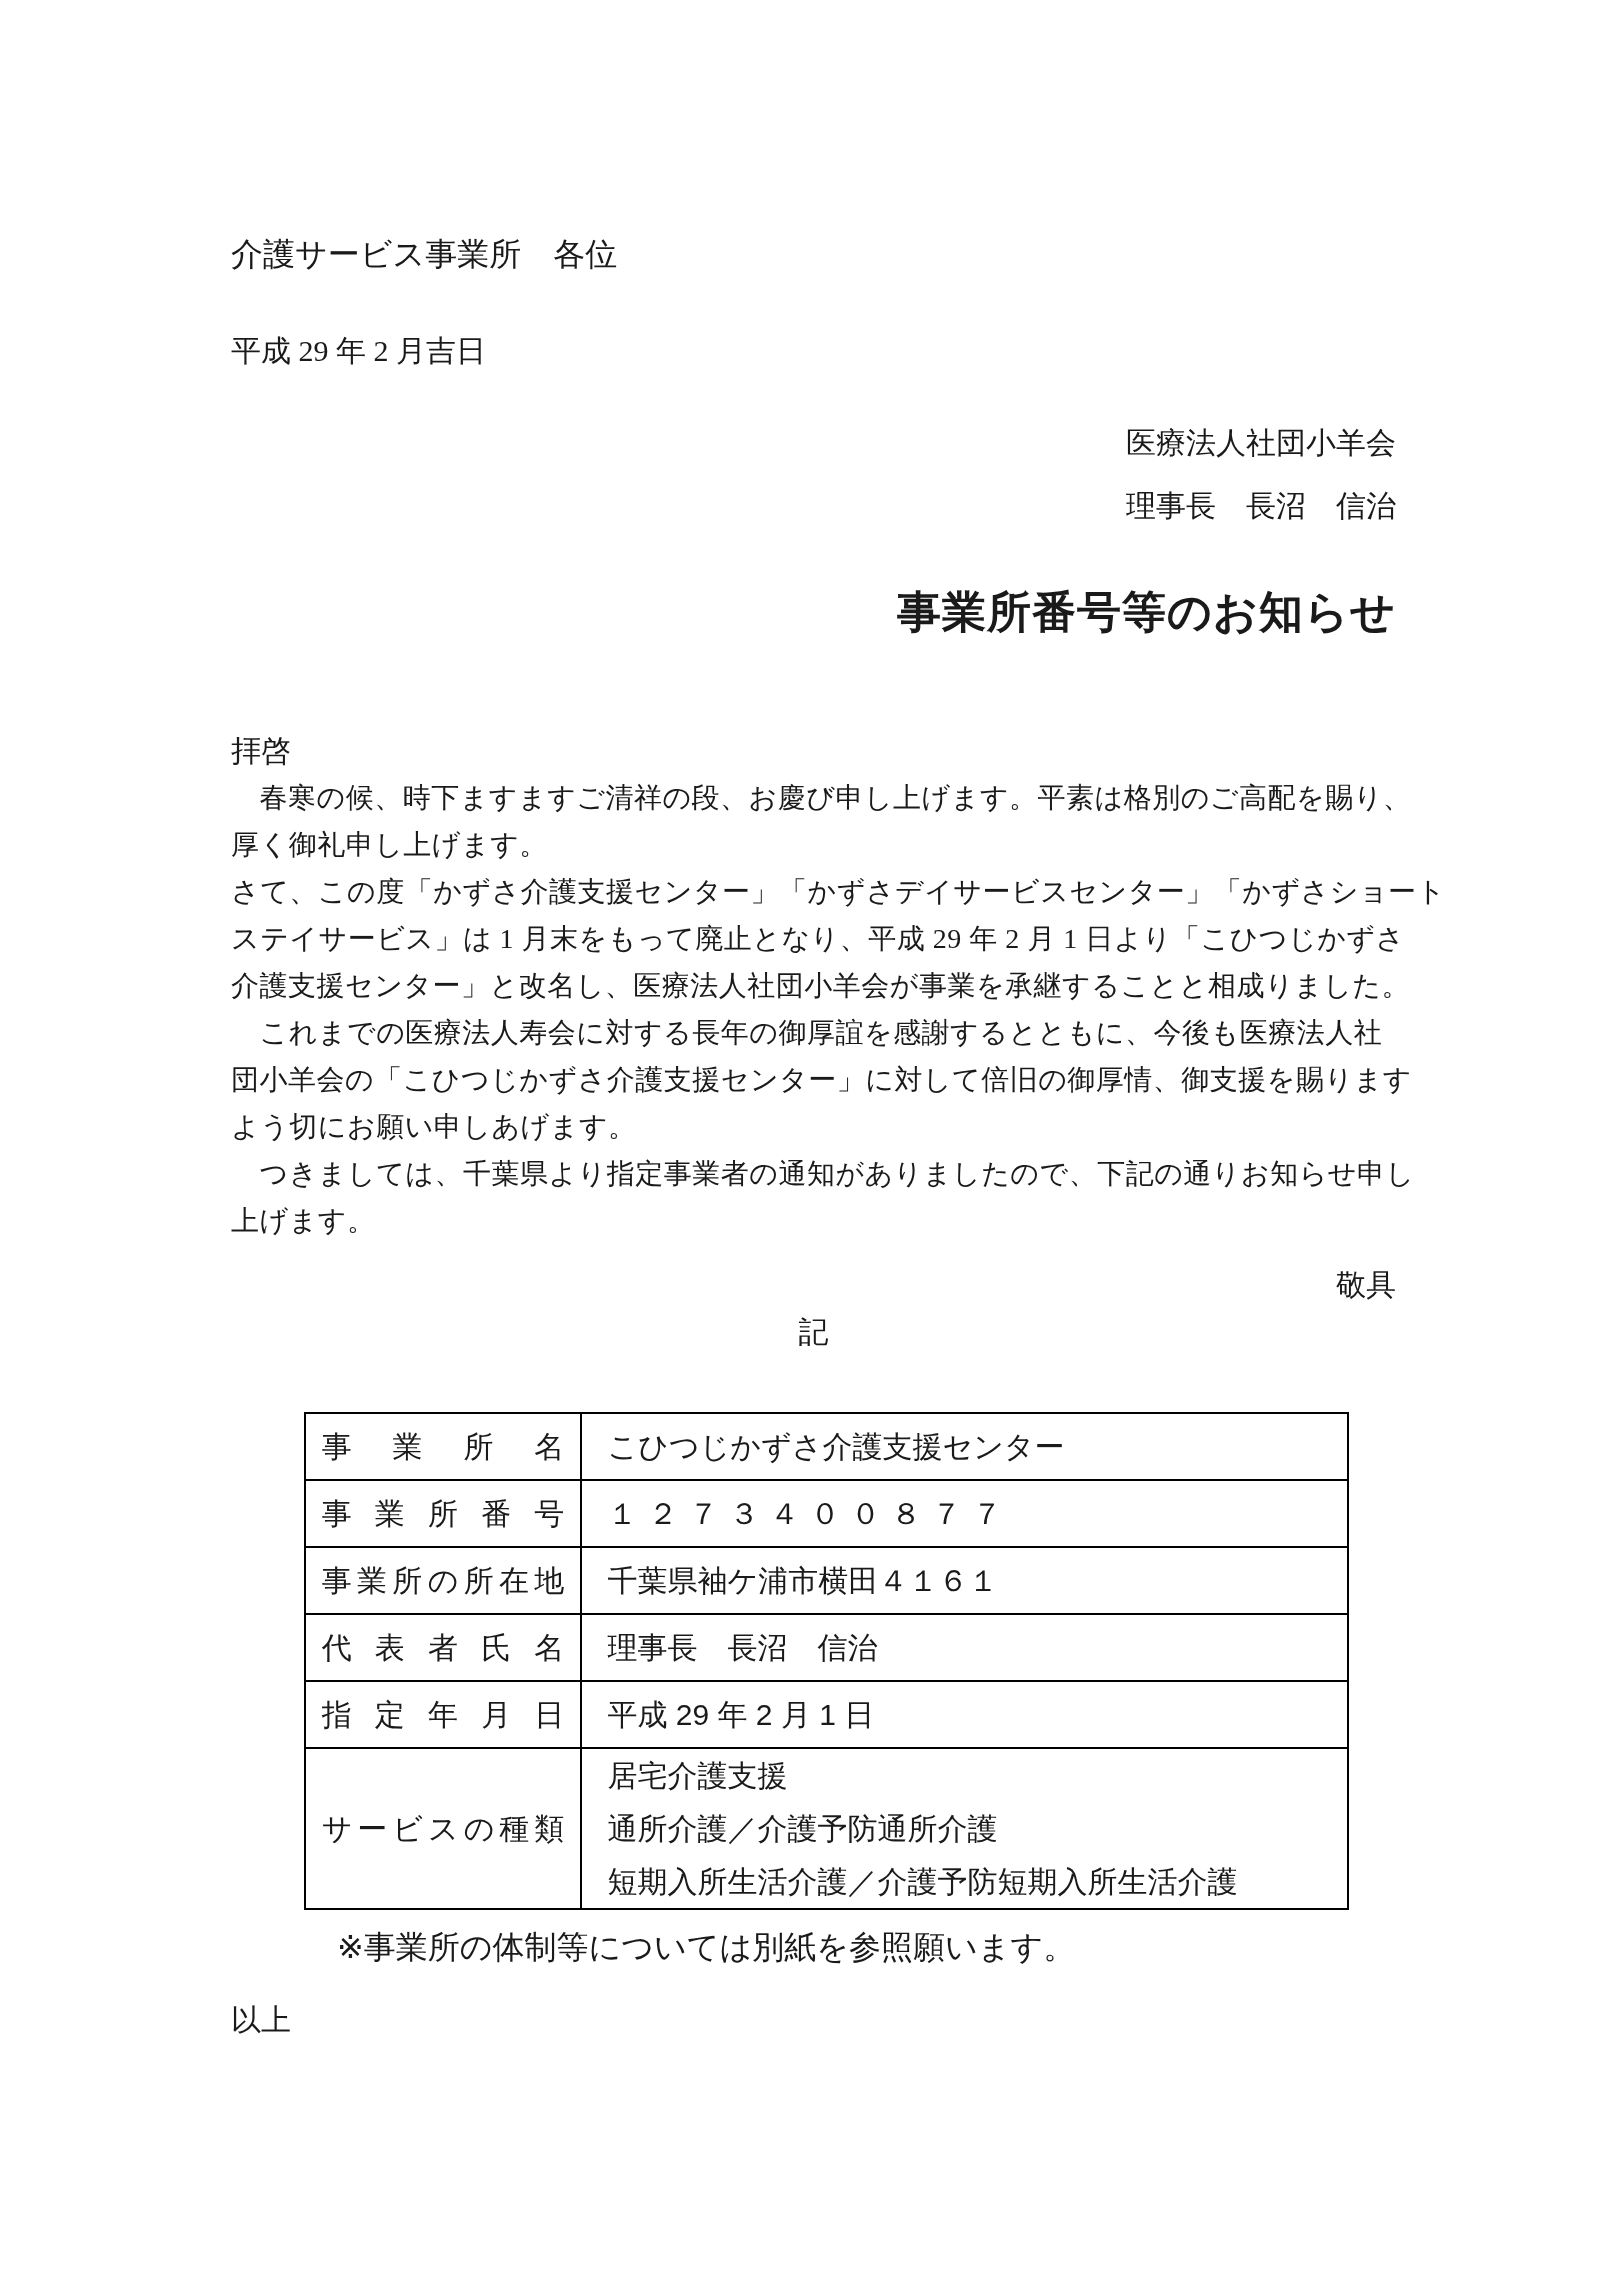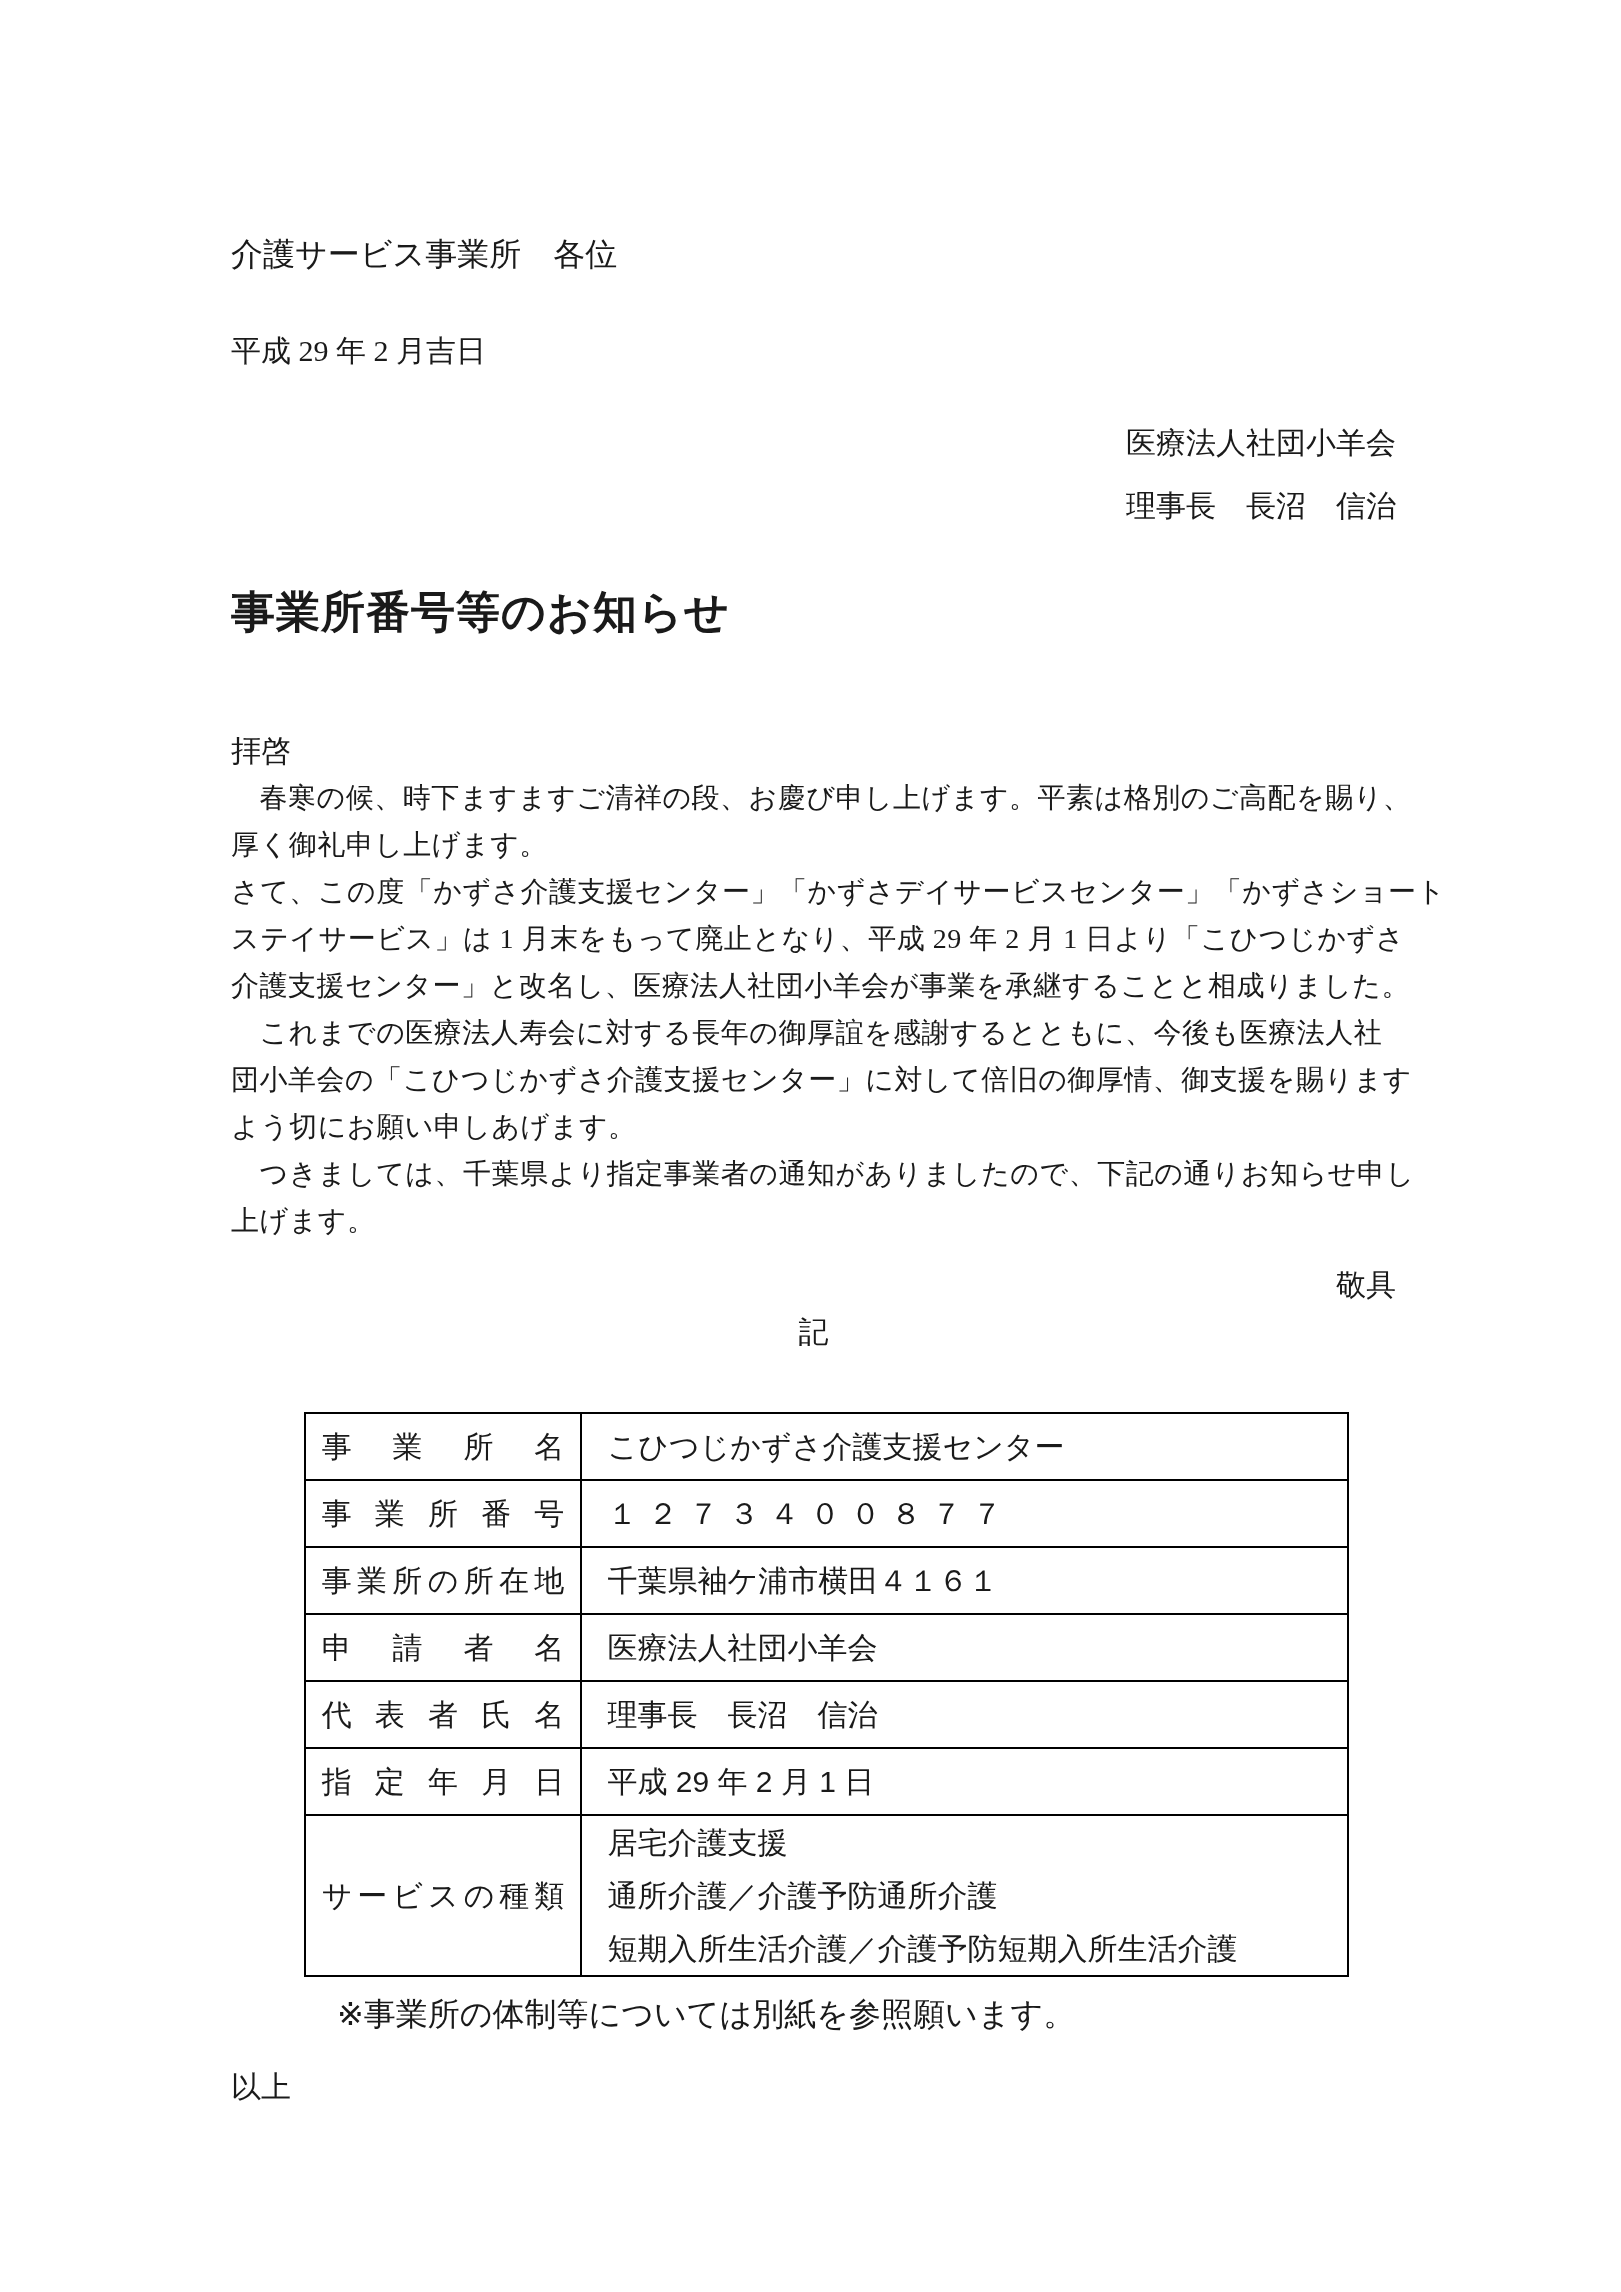--- a/index.html
+++ b/index.html
@@ -49,21 +49,21 @@
     line-height: 43px;
     text-align: right;
     white-space: pre;
   }
 
   .doc-title {
     margin-top: 57px;
     font-size: 44px;
     line-height: 55px;
     font-weight: bold;
-    text-align: left;
+    text-align: right;
     letter-spacing: 1px;
     font-family: "Liberation Sans", "DejaVu Sans", sans-serif;
   }
 
   .salutation {
     margin-top: 88px;
     font-size: 30px;
     line-height: 47px;
     white-space: pre;
   }
@@ -181,24 +181,20 @@
       </tr>
       <tr class="single-row number-row">
         <td class="row-label">事業所番号</td>
         <td class="row-value">１２７３４００８７７</td>
       </tr>
       <tr class="single-row">
         <td class="row-label">事業所の所在地</td>
         <td class="row-value">千葉県袖ケ浦市横田４１６１</td>
       </tr>
       <tr class="single-row">
-        <td class="row-label">申請者名</td>
-        <td class="row-value">医療法人社団小羊会</td>
-      </tr>
-      <tr class="single-row">
         <td class="row-label">代表者氏名</td>
         <td class="row-value">理事長　長沼　信治</td>
       </tr>
       <tr class="single-row">
         <td class="row-label">指定年月日</td>
         <td class="row-value">平成 29 年 2 月 1 日</td>
       </tr>
       <tr class="services-row">
         <td class="row-label">サービスの種類</td>
         <td class="row-value">

